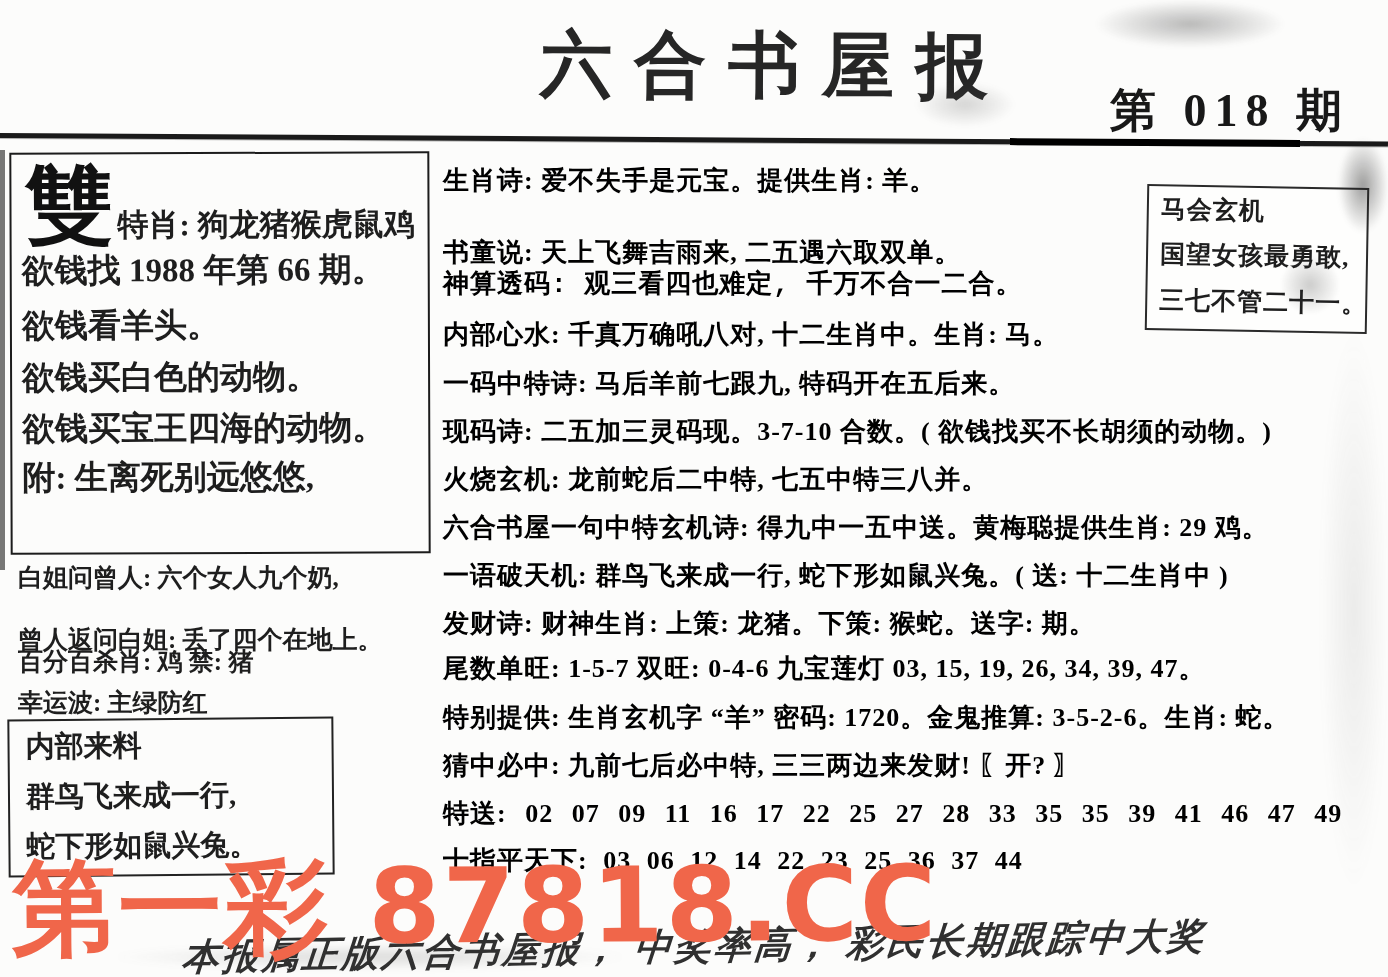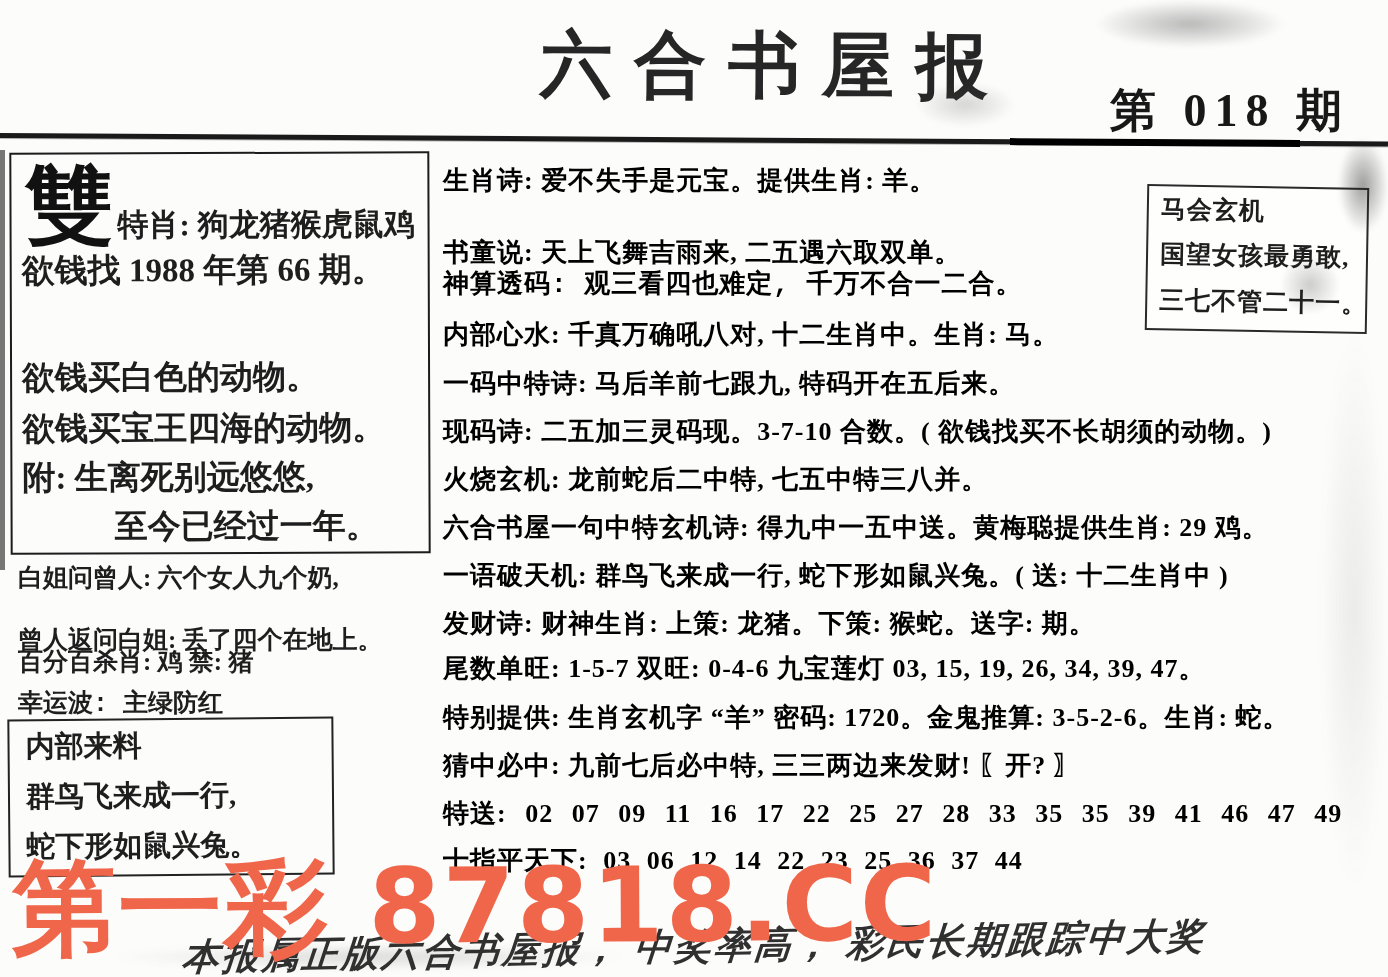--- a/index.html
+++ b/index.html
@@ -32,21 +32,21 @@
     border:2px solid #1c1c1c;transform:rotate(-.2deg);
     background:transparent;
   }
   .bigchar{left:14px;top:-8px;font-size:88px;font-weight:900;color:#111;}
   .texiao{left:106px;top:50px;font-size:31px;font-weight:700;white-space:nowrap;}
   .lbox-line{left:10px;font-size:33px;font-weight:700;white-space:nowrap;}
   .ll0{top:94px;} .ll1{top:149px;} .ll2{top:201px;} .ll3{top:252px;}
   .ll4{top:301px;} .ll5{top:350px;left:102px;}
   
   .lnote{left:18px;font-size:25px;font-weight:700;white-space:nowrap;}
-  .ln0{top:561px;} .ln1{top:623px;} .ln2{top:645px;} .ln3{top:686px;font-family:Liberation Mono, monospace;}
+  .ln0{top:561px;} .ln1{top:623px;} .ln2{top:645px;} .ln3{top:686px;}
   
   .ibox{
     left:8px;top:718px;width:322px;height:154px;
     border:2px solid #222;transform:rotate(-.5deg);
   }
   .ibox-line{left:16px;font-size:29px;font-weight:700;white-space:nowrap;}
   .il0{top:6px;} .il1{top:56px;} .il2{top:106px;}
   
   .mbox{
     left:1146px;top:186px;width:218px;height:142px;
@@ -97,24 +97,24 @@
 
 <div class="abs title">六合书屋报</div>
 <div class="abs issue">第 018 期</div>
 <div class="abs rule"></div>
 <div class="abs rule-dark noise"></div>
 
 <div class="abs lbox">
   <div class="abs bigchar">雙</div>
   <div class="abs texiao">特肖: 狗龙猪猴虎鼠鸡</div>
   <div class="abs lbox-line ll0">欲钱找 1988 年第 66 期。</div>
+  <div class="abs lbox-line ll1">欲钱看羊头。</div>
   <div class="abs lbox-line ll2">欲钱买白色的动物。</div>
   <div class="abs lbox-line ll3">欲钱买宝王四海的动物。</div>
   <div class="abs lbox-line ll4">附: 生离死别远悠悠,</div>
-  <div class="abs lbox-line ll5">至今已经过一年。</div>
 </div>
 
 <div class="abs lnote ln0">白姐问曾人: 六个女人九个奶,</div>
 <div class="abs lnote ln1">曾人返问白姐: 丢了四个在地上。</div>
 <div class="abs lnote ln2">百分百杀肖: 鸡 禁: 猪</div>
 <div class="abs lnote ln3">幸运波: 主绿防红</div>
 
 <div class="abs ibox">
   <div class="abs ibox-line il0">内部来料</div>
   <div class="abs ibox-line il1">群鸟飞来成一行,</div>

